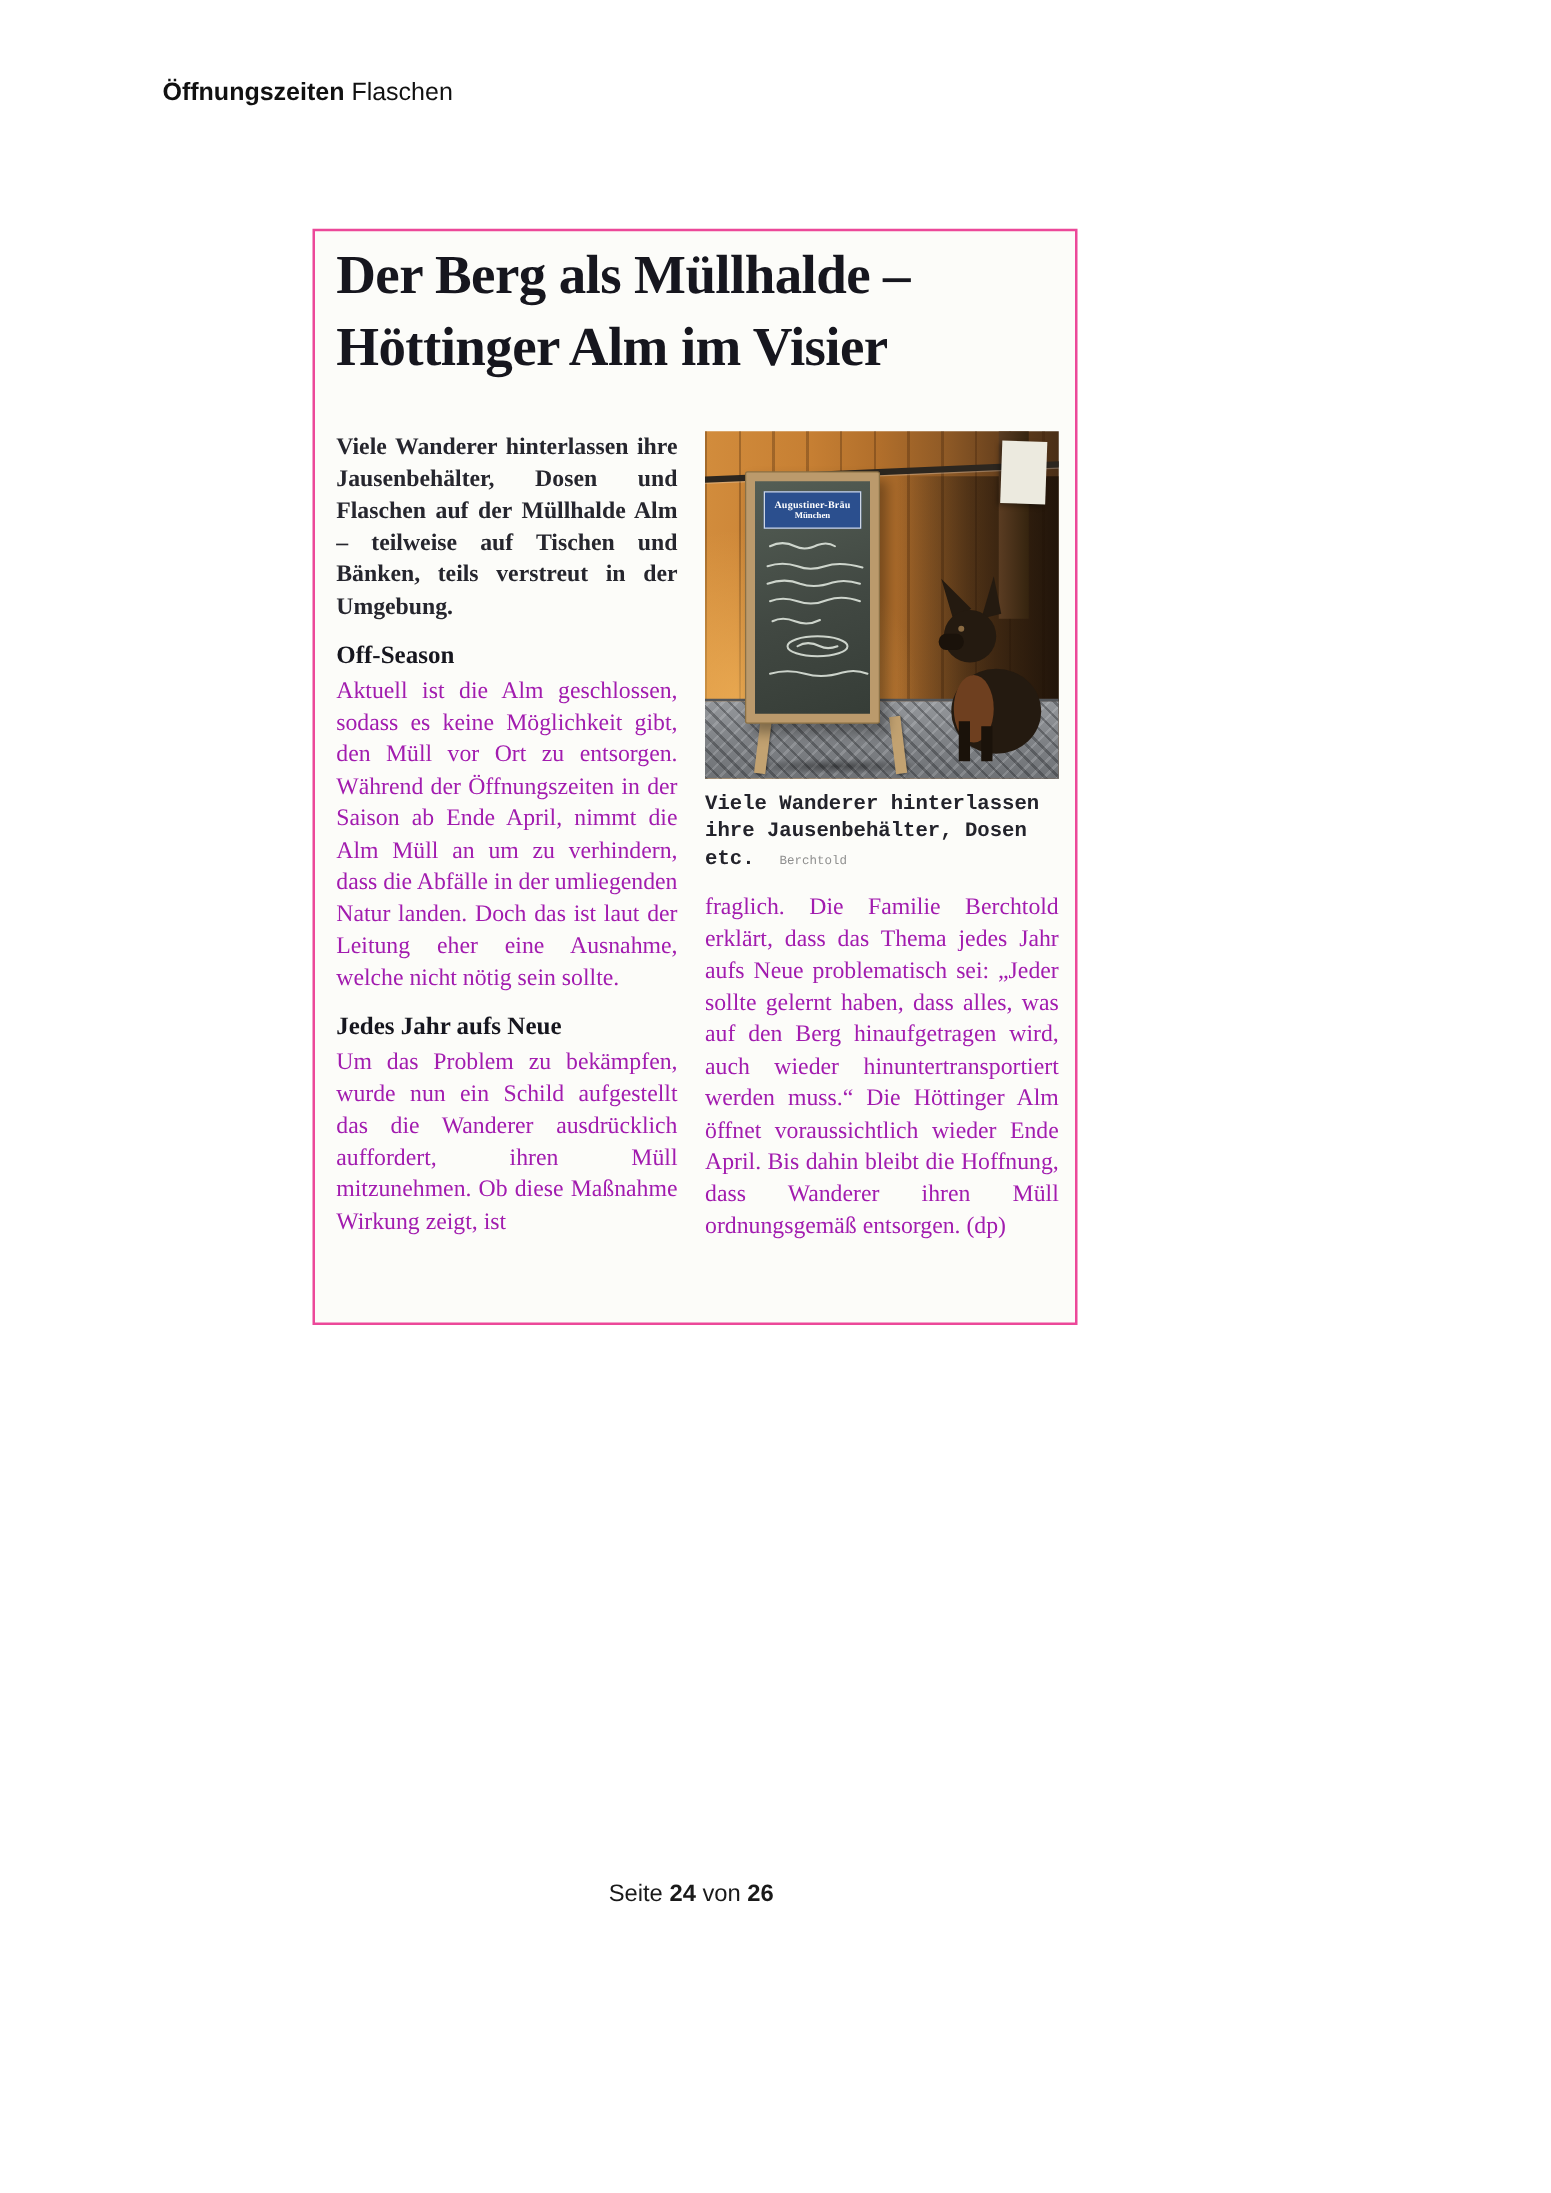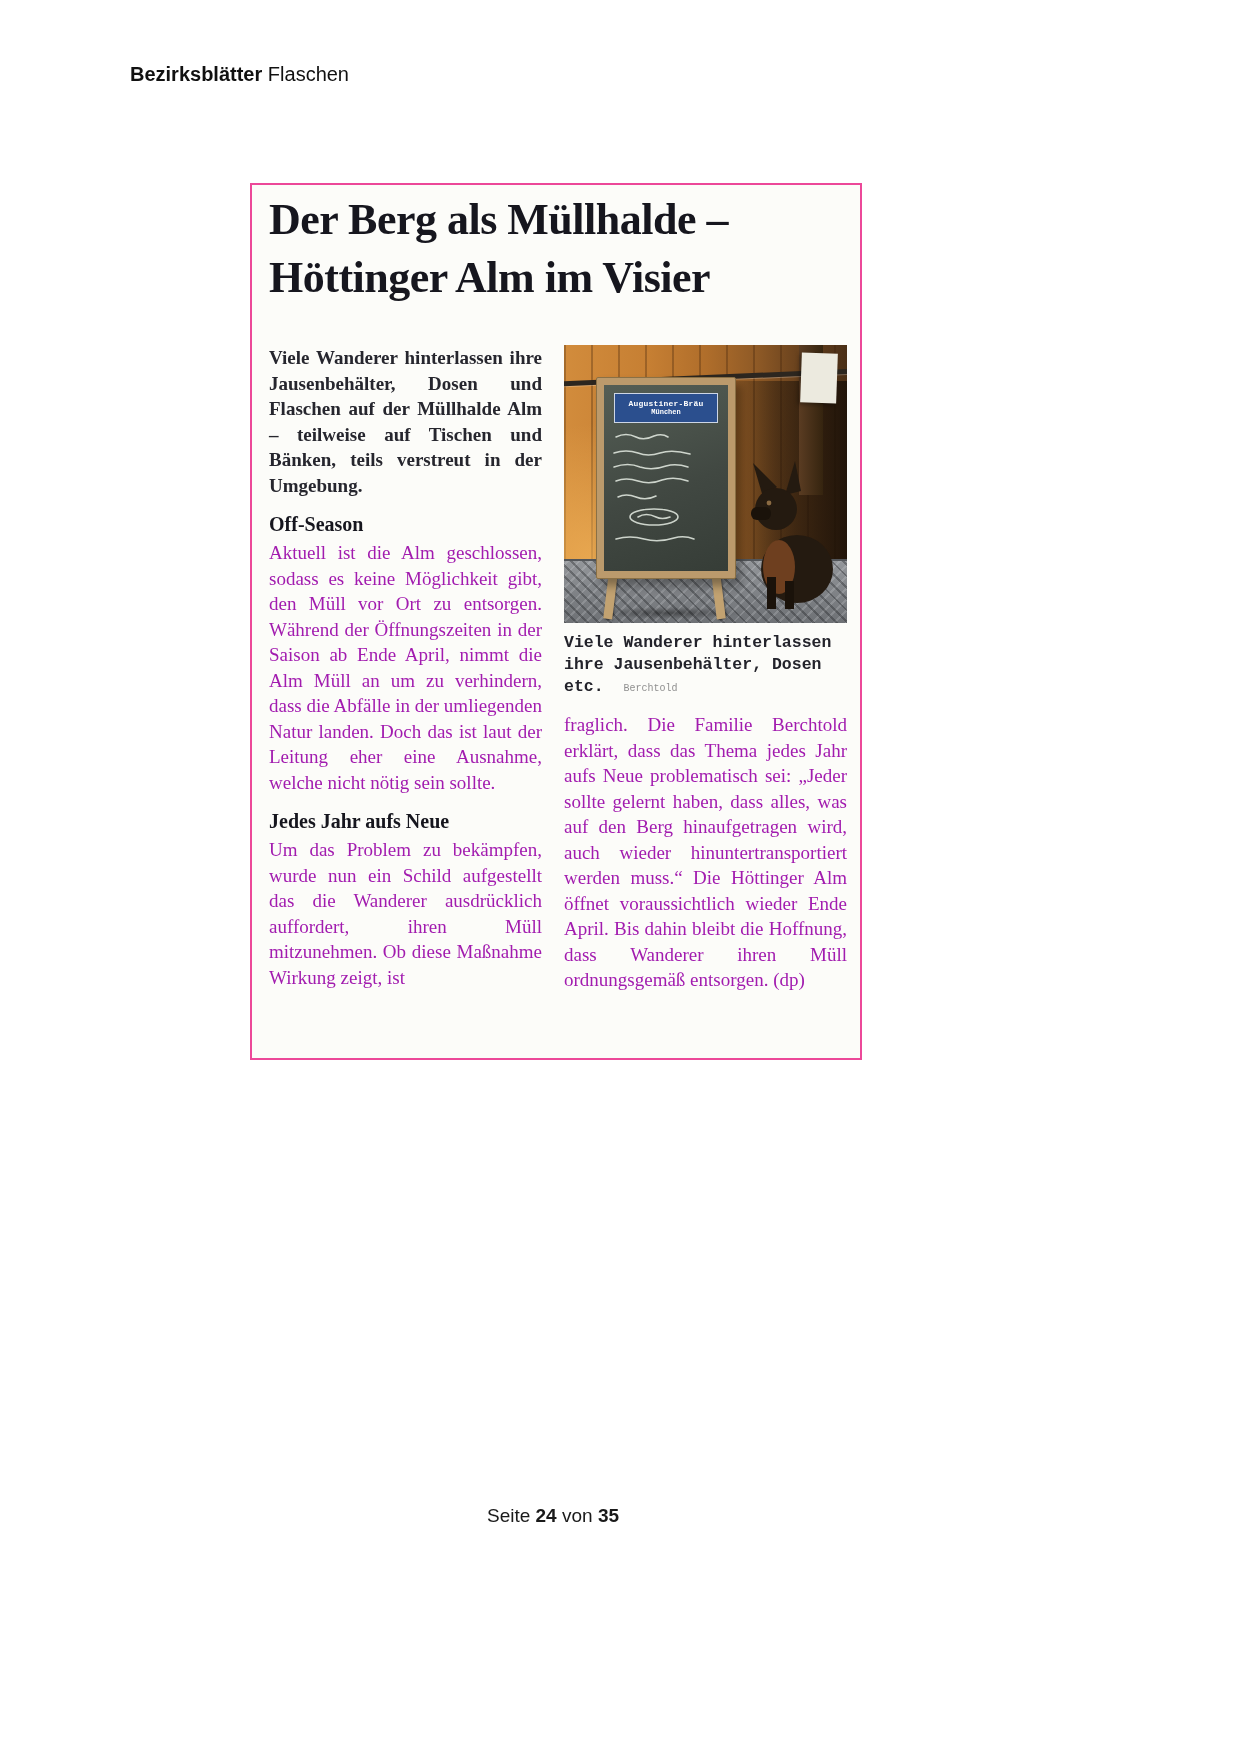--- a/index.html
+++ b/index.html
@@ -69,24 +69,23 @@
     position:absolute; left:-6px; top:30px; width:300px; height:5px;
     background:#2c261f; box-shadow:0 1px 0 rgba(255,255,255,.25);
     transform:rotate(-2.5deg);
   }
   .photo-paper {
     position:absolute; right:10px; top:8px; width:36px; height:50px;
     background:#eceadf; transform:rotate(2deg);
     box-shadow:-2px 2px 4px rgba(0,0,0,.35);
   }
   .board-frame {
-    position:absolute; left:32px; top:32px; width:140px; height:202px;
+    position:absolute; left:32px; top:32px; width:108px; height:202px;
     background:#bb9a6c; border:1px solid #8a7045; border-radius:2px;
     box-shadow:5px 7px 10px rgba(0,0,0,.35);
-    font-family:Liberation Mono, monospace;
   }
   .board-slate {
     position:absolute; left:7px; top:7px; right:7px; bottom:7px;
     background:linear-gradient(160deg,#545e55 0%,#414842 55%,#363d37 100%);
   }
   .sign-plate {
     position:absolute; left:8%; top:8px; width:84%; height:30px;
     background:#2b4f8e; border:1px solid #cdd6e6;
     display:flex; flex-direction:column; align-items:center; justify-content:center;
     color:#ffffff; text-align:center; line-height:1.1;
@@ -119,21 +118,21 @@
     font-size:19px; color:#1a1a1a;
   }
   .footer b { font-weight:bold;text-align:center; }
 </style>
 </head>
 <body>
 
 <div class="page">
 
   <div class="brand">
-    <b>Bezirksblätter</b>
+    <b>Öffnungszeiten</b>
     <span>Flaschen</span>
   </div>
 
 
   <div class="clip">
 
     <div class="art-title">
       <div>Der Berg als Müllhalde –</div>
       <div>Höttinger Alm im Visier</div>
     </div>
@@ -200,16 +199,16 @@
       </div>
 
       <p class="serif-body col2-body">fraglich. Die Familie Berchtold erklärt, dass das Thema jedes Jahr aufs Neue problematisch sei: „Jeder sollte gelernt haben, dass alles, was auf den Berg hinaufgetragen wird, auch wieder hinuntertransportiert werden muss.“ Die Höttinger Alm öffnet voraussichtlich wieder Ende April. Bis dahin bleibt die Hoffnung, dass Wanderer ihren Müll ordnungsgemäß entsorgen. (dp)</p>
     </div>
   </div>
 
   <div class="footer">
     <span>Seite</span>
     <b>24</b>
     <span>von</span>
-    <b>35</b>
+    <b>26</b>
   </div>
 
 </div>
 
 </body></html>

